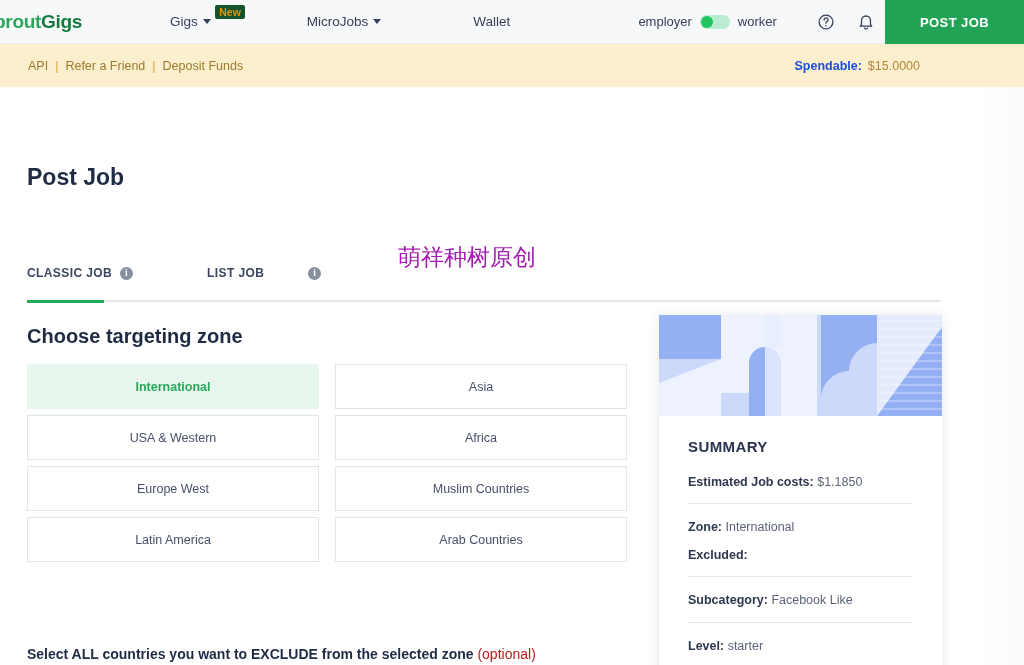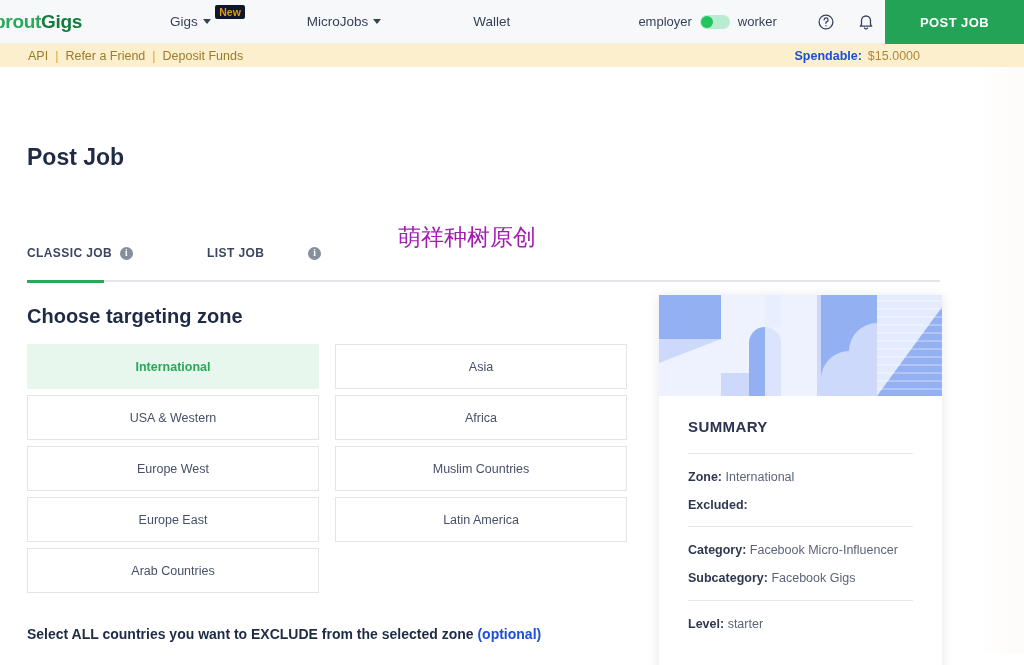--- a/index.html
+++ b/index.html
@@ -45,21 +45,21 @@
     display: inline-block;
     width: 0; height: 0;
     margin-left: 5px;
     border-left: 4px solid transparent;
     border-right: 4px solid transparent;
     border-top: 5px solid #36405a;
   }
   .newbadge {
     position: absolute;
     top: -9px; right: -24px;
-    background: #0f172a;
+    background: #14532d;
     color: #e09a16;
     font-size: 10.5px;
     font-weight: bold;
     padding: 1px 4px;
     border-radius: 2px;
   }
 
   .role-switch {
     display: flex; align-items: center;
     margin-left: 118px;
@@ -108,21 +108,21 @@
     font-size: 13px; font-weight: bold;
     letter-spacing: 0.4px;
     display: flex; align-items: center; justify-content: center;
     cursor: pointer;
     border: none;
     font-family: "Liberation Sans", sans-serif;
   }
 
   
   .subbar {
-    height: 23px;
+    height: 43px;
     background: #fcefcd;
     display: flex; align-items: center;
     position: relative;
     font-size: 12.5px;
   }
   .subbar-left { margin-left: 28px; display: flex; align-items: center; gap: 7px; }
   .sb-link { color: #9b7b2e; cursor: pointer; }
   .sb-sep { color: #d9a63c; }
   .spendable {
     position: absolute; right: 104px;
@@ -204,21 +204,21 @@
     color: #2aa85a;
     font-weight: bold;
   }
   .zone-empty { visibility: hidden; }
 
   .exclude-label {
     position: absolute; left: 27px; top: 559px;
     font-size: 14px; font-weight: bold; color: #1f2a44;
     white-space: nowrap;
   }
-  .exclude-label .optional { color: #1d4ed8; font-weight: bold; }
+  .exclude-label .optional { color: #b91c1c; font-weight: normal; }
 
   
   .summary-card {
     position: absolute; left: 659px; top: 228px;
     width: 283px; height: 437px;
     background: #fff;
     box-shadow: 0 1px 10px rgba(70,80,110,0.14);
   }
   .banner { height: 101px; width: 100%; position: relative; overflow: hidden; background: #f0f4ff; }
   .summary-body { padding: 22px 29px 0 29px; }
@@ -325,21 +325,20 @@
 
   <div class="sec-label">Choose targeting zone</div>
 
   <div class="zones">
     <div class="zone-btn selected">International</div>
     <div class="zone-btn">Asia</div>
     <div class="zone-btn">USA &amp; Western</div>
     <div class="zone-btn">Africa</div>
     <div class="zone-btn">Europe West</div>
     <div class="zone-btn">Muslim Countries</div>
-    <div class="zone-btn">Europe East</div>
     <div class="zone-btn">Latin America</div>
     <div class="zone-btn">Arab Countries</div>
     <div class="zone-btn zone-empty"></div>
   </div>
 
   <div class="exclude-label">
     <span>Select ALL countries you want to EXCLUDE from the selected zone</span>
     <span class="optional">(optional)</span>
   </div>
 
@@ -363,41 +362,41 @@
         <path d="M283 101 L218 101 L283 12 Z" fill="#93b0f2"></path>
         <g stroke="#ffffff" stroke-width="1.1" opacity="0.55">
           <path d="M218 6 H283 M218 14 H283 M218 22 H283 M218 30 H283 M218 38 H283 M218 46 H283 M218 54 H283 M218 62 H283 M218 70 H283 M218 78 H283 M218 86 H283 M218 94 H283"></path>
         </g>
       </svg>
     </div>
 
     <div class="summary-body">
       <div class="summary-head">SUMMARY</div>
 
+      <div class="srow">
+        <b>Estimated Job costs:</b>
+        <span>$1.1850</span>
+      </div>
 
       <div class="sdiv"></div>
 
       <div class="srow">
         <b>Zone:</b>
         <span>International</span>
       </div>
       <div class="srow">
         <b>Excluded:</b>
         <span></span>
       </div>
 
       <div class="sdiv"></div>
 
       <div class="srow">
-        <b>Category:</b>
-        <span>Facebook Micro-Influencer</span>
-      </div>
-      <div class="srow">
         <b>Subcategory:</b>
-        <span>Facebook Gigs</span>
+        <span>Facebook Like</span>
       </div>
 
       <div class="sdiv"></div>
 
       <div class="srow">
         <b>Level:</b>
         <span>starter</span>
       </div>
 
     </div>

